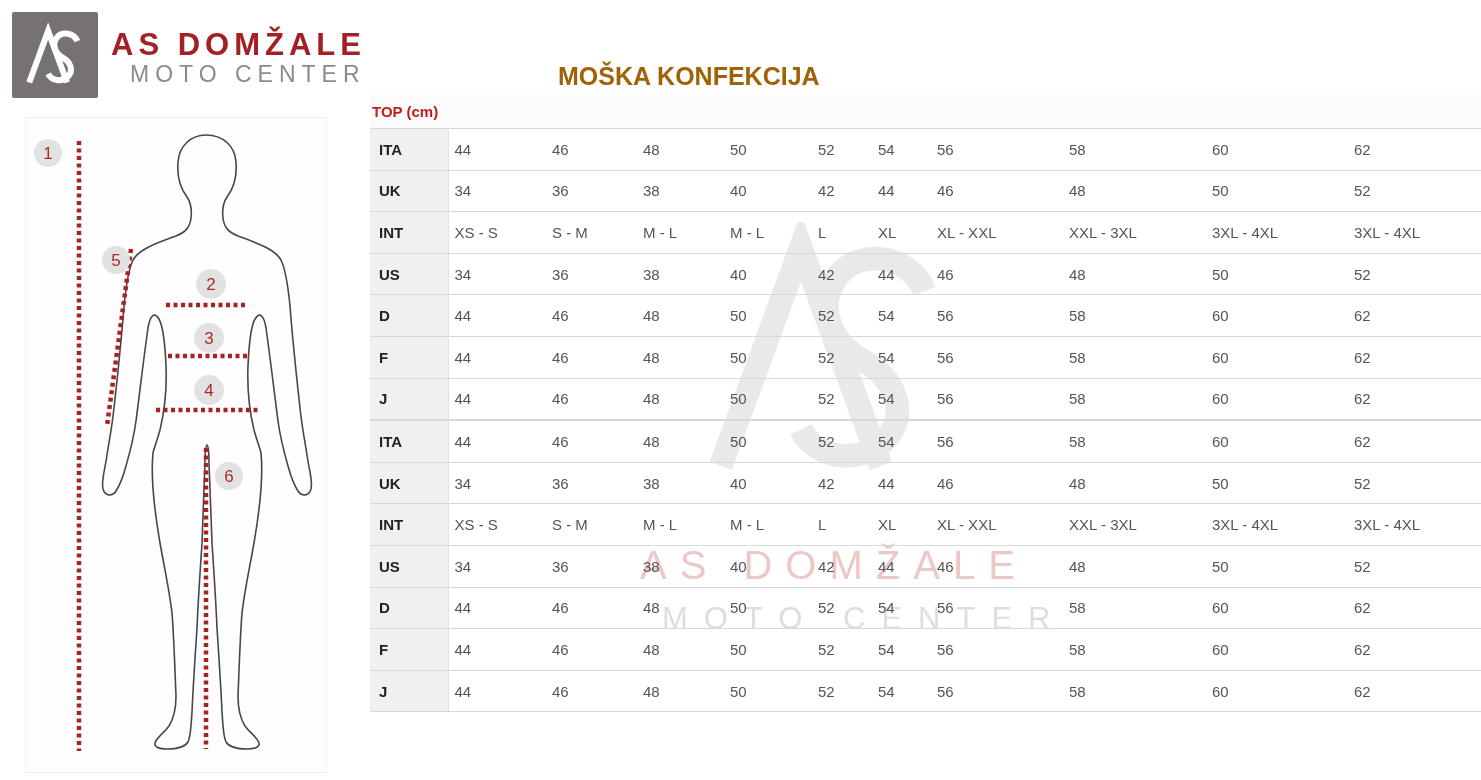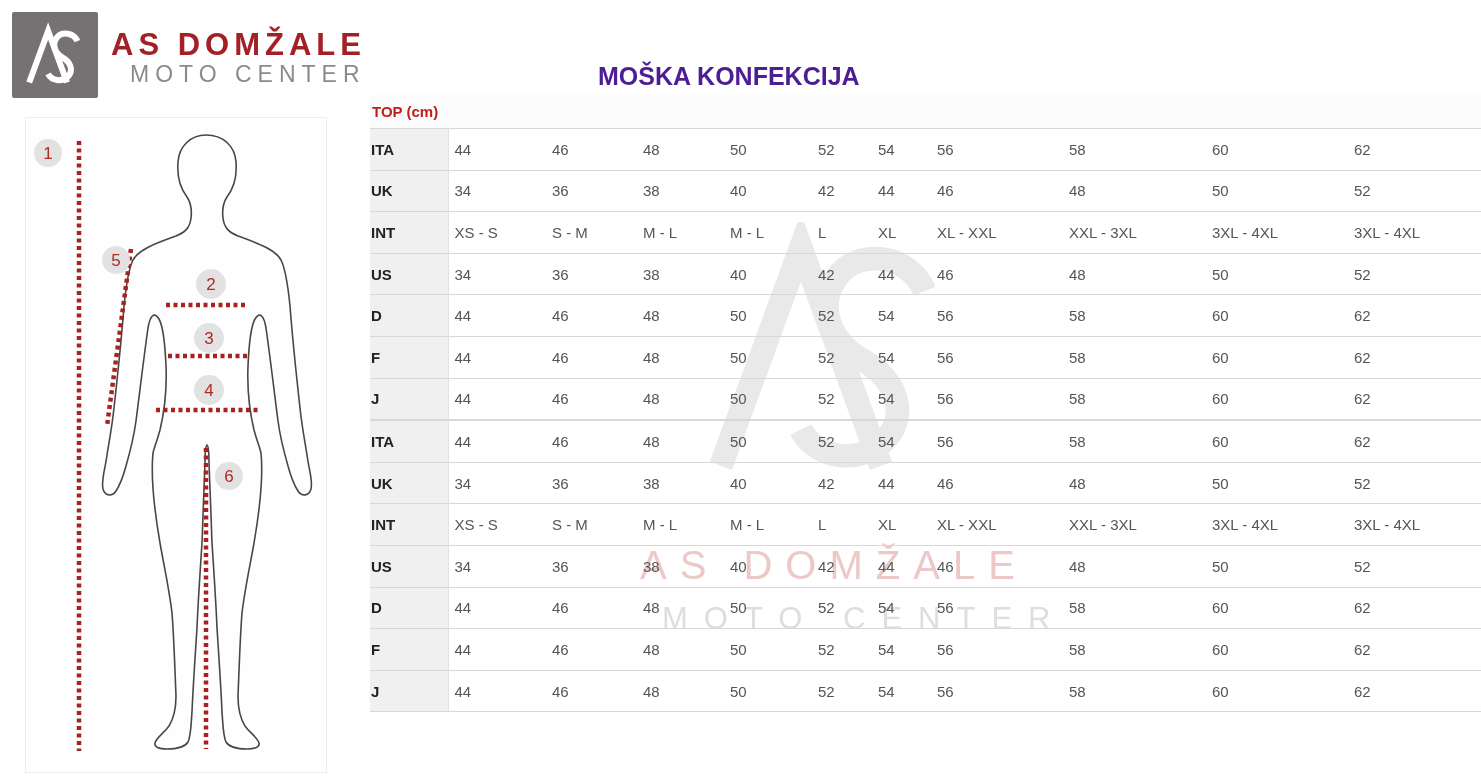--- a/index.html
+++ b/index.html
@@ -23,23 +23,22 @@
     font-size:31px; font-weight:bold; color:#a32126;
     letter-spacing:5px; white-space:nowrap;
   }
   .brand-tagline {
     position:absolute; left:130px; top:61px;
     font-size:23px; color:#8b8b8b;
     letter-spacing:6px; white-space:nowrap;
   }
   .page-title {
     position:absolute; left:558px; top:62px;
-    font-size:25px; font-weight:bold; color:#4c1d95;
+    font-size:25px; font-weight:bold; color:#a16207;
     white-space:nowrap;
-    margin-left:40px;
   }
 
   
   .diagram-panel {
     position:absolute; left:25px; top:117px;
     width:302px; height:656px;
     background:#fefefe;
     border:1px solid #eeeeee;
   }
 
@@ -73,21 +72,21 @@
   table.size-table tr { height:41.6px; }
   table.size-table th, table.size-table td {
     border-top:1px solid #d8d8d8;
     font-weight:normal; text-align:left;
     white-space:nowrap; overflow:hidden;
   }
   table.size-table tr:last-child th,
   table.size-table tr:last-child td { border-bottom:1px solid #d8d8d8; }
   table.size-table th {
     background:#f0f0f0; font-weight:bold; color:#222222;
-    padding-left:1px; border-right:1px solid #e2e2e2;
+    padding-left:9px; border-right:1px solid #e2e2e2;
   }
   table.size-table td { color:#555555; padding-left:6px; background:transparent; }
 
   col.c-label { width:78px; }
   col.c1 { width:98px; }  col.c2 { width:91px; }
   col.c3 { width:87px; }  col.c4 { width:88px; }
   col.c5 { width:60px; }  col.c6 { width:59px; }
   col.c7 { width:132px; } col.c8 { width:143px; }
   col.c9 { width:142px; } col.c10 { width:133px; }
 </style>

